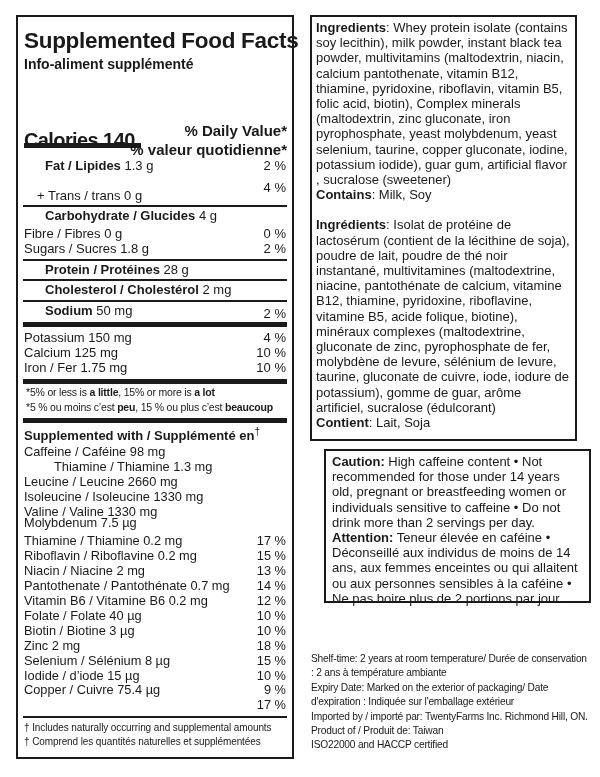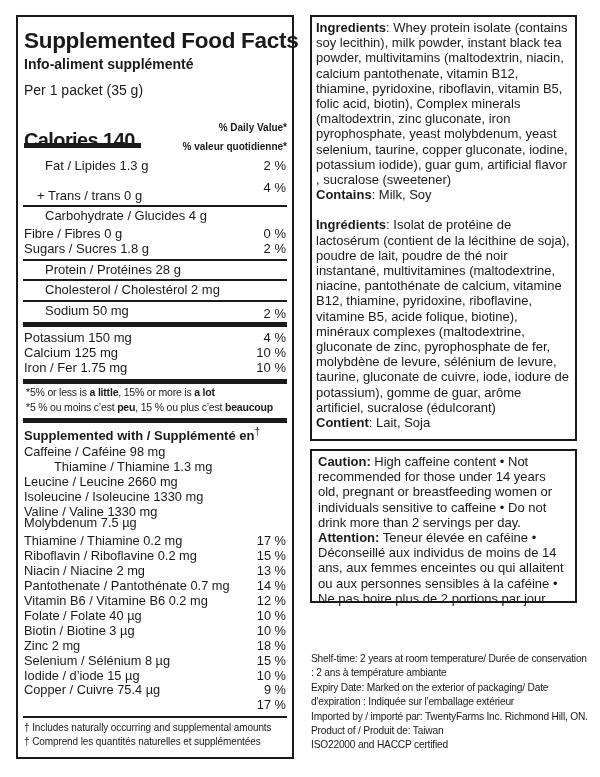--- a/index.html
+++ b/index.html
@@ -7,48 +7,47 @@
          font-family:"Liberation Sans", "DejaVu Sans", sans-serif; }
   .abs { position:absolute; }
 
   
   #facts { left:16px; top:15px; width:278px; height:744px; border:2px solid #1a1a1a; box-sizing:border-box; }
   .title1 { position:absolute; left:6px; top:11px; font-size:22.5px; font-weight:bold; letter-spacing:-0.3px; white-space:nowrap; }
   .title2 { position:absolute; left:6px; top:39px; font-size:14px; font-weight:bold; white-space:nowrap; }
   .serv { position:absolute; left:6px; font-size:14px; white-space:nowrap; }
   .cal { position:absolute; left:6px; top:112px; font-size:20px; font-weight:bold; letter-spacing:-0.6px; white-space:nowrap; }
   .calbar { position:absolute; left:6px; top:126px; width:117px; height:5px; background:#1a1a1a; }
-  .dvh { position:absolute; right:5px; font-size:10px; font-weight:bold; white-space:nowrap; text-align:right; }
+  .dvh { position:absolute; right:5px; font-size:15px; font-weight:bold; white-space:nowrap; text-align:right; }
   .row { position:absolute; left:6px; right:6px; font-size:13px; white-space:nowrap; line-height:15px; }
   .row .pct { position:absolute; right:0; top:0; }
-  .row b { font-weight:normal;padding-left:21px; }
+  .row b { font-weight:bold;padding-left:21px; }
   .ind { padding-left:13px; }
   .hr1 { position:absolute; left:5px; right:5px; height:1.5px; background:#1a1a1a; }
   .hr4 { position:absolute; left:5px; right:5px; height:5px; background:#1a1a1a; }
   .note { position:absolute; left:8px; font-size:10.5px; white-space:nowrap; letter-spacing:-0.2px; }
   .supp-h { position:absolute; left:6px; top:409px; font-size:13px; font-weight:bold; white-space:nowrap; }
   .supp-h sup { font-weight:normal; font-size:10px; }
   .srow { position:absolute; left:6px; right:6px; font-size:12.8px; white-space:nowrap; line-height:15px; }
   .srow .pct { position:absolute; right:0; top:0; }
   .foot { position:absolute; left:6px; font-size:10px; white-space:nowrap; letter-spacing:-0.1px; }
 
   
   #ingr { left:310px; top:15px; width:267px; height:426px; border:2px solid #1a1a1a; box-sizing:border-box; padding:3px 4px 0 4px; }
   .para { font-size:13px; line-height:15.2px; }
   .para b { font-weight:bold; }
-  #caution { left:310px; top:449px; width:267px; height:154px; border:2px solid #1a1a1a; box-sizing:border-box; padding:3px 6px 0 6px; }
+  #caution { left:324px; top:449px; width:267px; height:154px; border:2px solid #1a1a1a; box-sizing:border-box; padding:3px 6px 0 6px; }
   #info { left:311px; top:652px; width:280px; font-size:10.2px; line-height:14.4px; letter-spacing:-0.2px; }
 </style>
 </head>
 <body>
 
 <div id="facts" class="abs">
   <div class="title1">Supplemented Food Facts</div>
   <div class="title2">Info-aliment supplémenté</div>
-  <div class="serv" style="top:65px">Per 1 packet (35 g)</div>
 
   <div class="cal">
     <span>Calories</span>
     <span>140</span>
   </div>
   <div class="calbar"></div>
   <div class="dvh" style="top:105px">% Daily Value*</div>
   <div class="dvh" style="top:124px">% valeur quotidienne*</div>
 
   <div class="row" style="top:141px">

